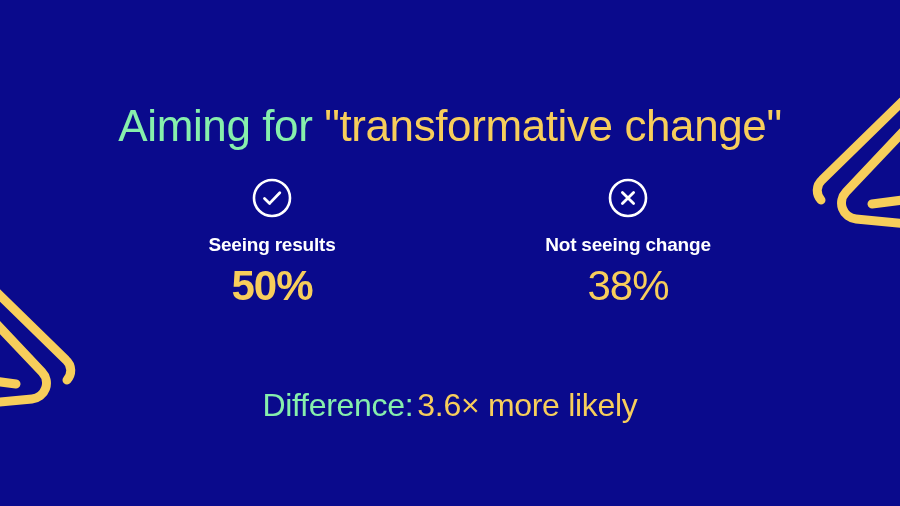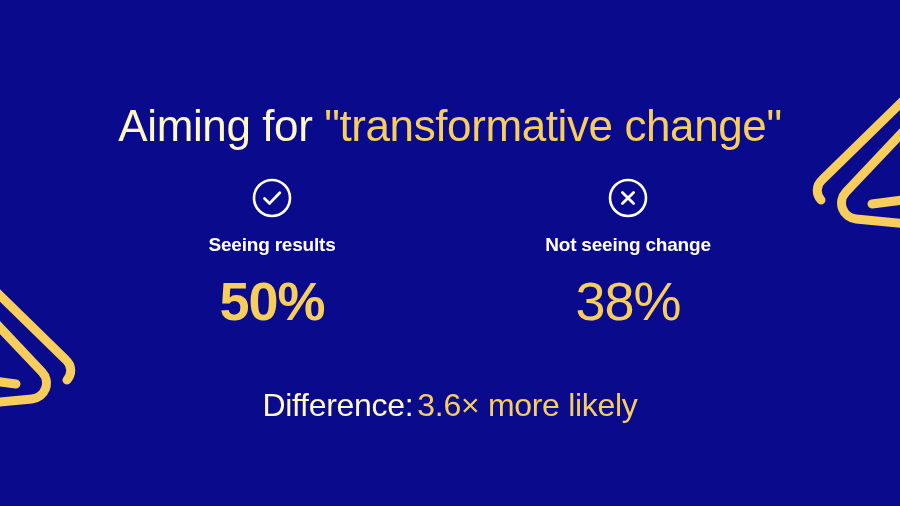--- a/index.html
+++ b/index.html
@@ -46,21 +46,21 @@
     top: 68px;
     left: 0;
     width: 900px;
     text-align: center;
     font-size: 44px;
     line-height: 58px;
     font-weight: 300;
     letter-spacing: -0.4px;
     white-space: nowrap;
   }
-  .t-white { color: #fef9c3; }
+  .t-white { color: #86efac; }
   .t-gold  { color: #f7ce5b; }
 
   
   #stats {
     position: absolute;
     top: 176px;
     left: 0;
     width: 900px;
     display: flex;
     justify-content: center;
@@ -80,23 +80,23 @@
   }
   .stat-label {
     margin-top: 14px;
     color: #ffffff;
     font-size: 19px;
     font-weight: 700;
     letter-spacing: -0.2px;
     white-space: nowrap;
   }
   .stat-value {
-    margin-top: 16px;
+    margin-top: 1px;
     color: #f7ce5b;
-    font-size: 54px;
+    font-size: 42px;
     line-height: 58px;
     letter-spacing: -1px;
     white-space: nowrap;
   }
   .stat-value.heavy { font-weight: 700; }
   .stat-value.light { font-weight: 300; }
 
   
   #difference {
     position: absolute;

